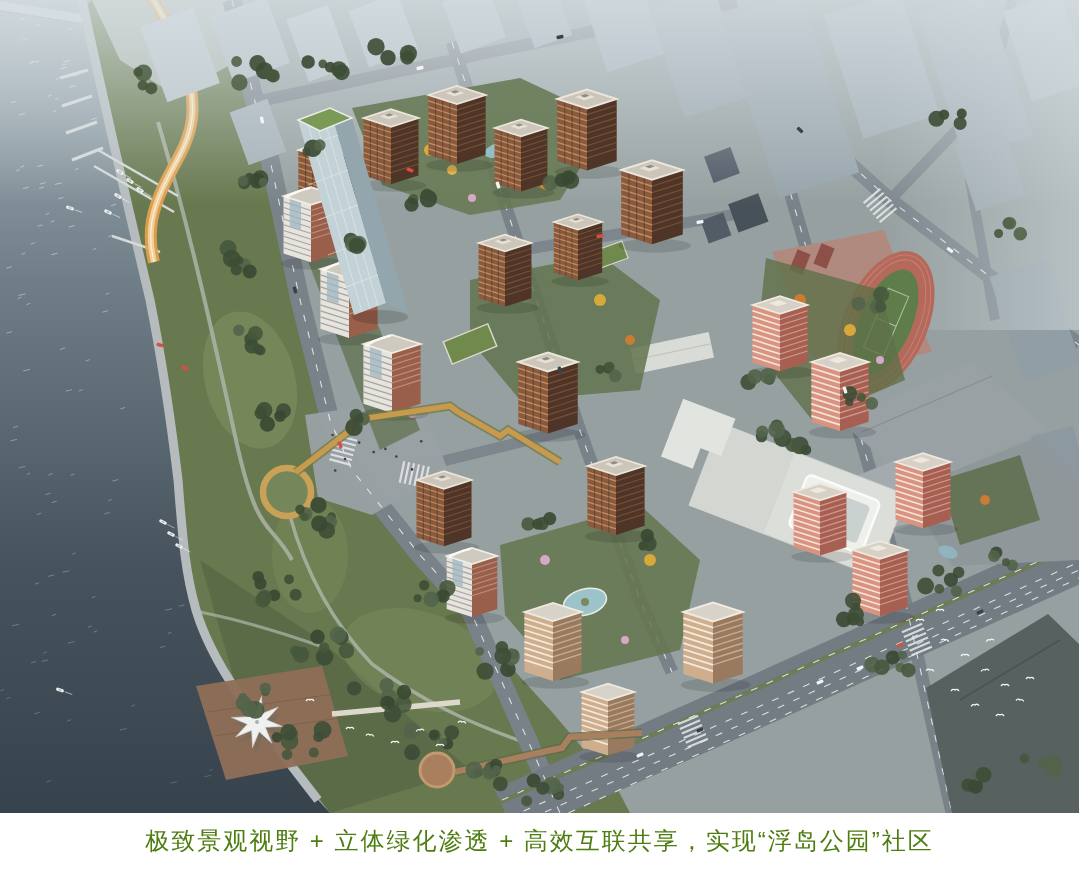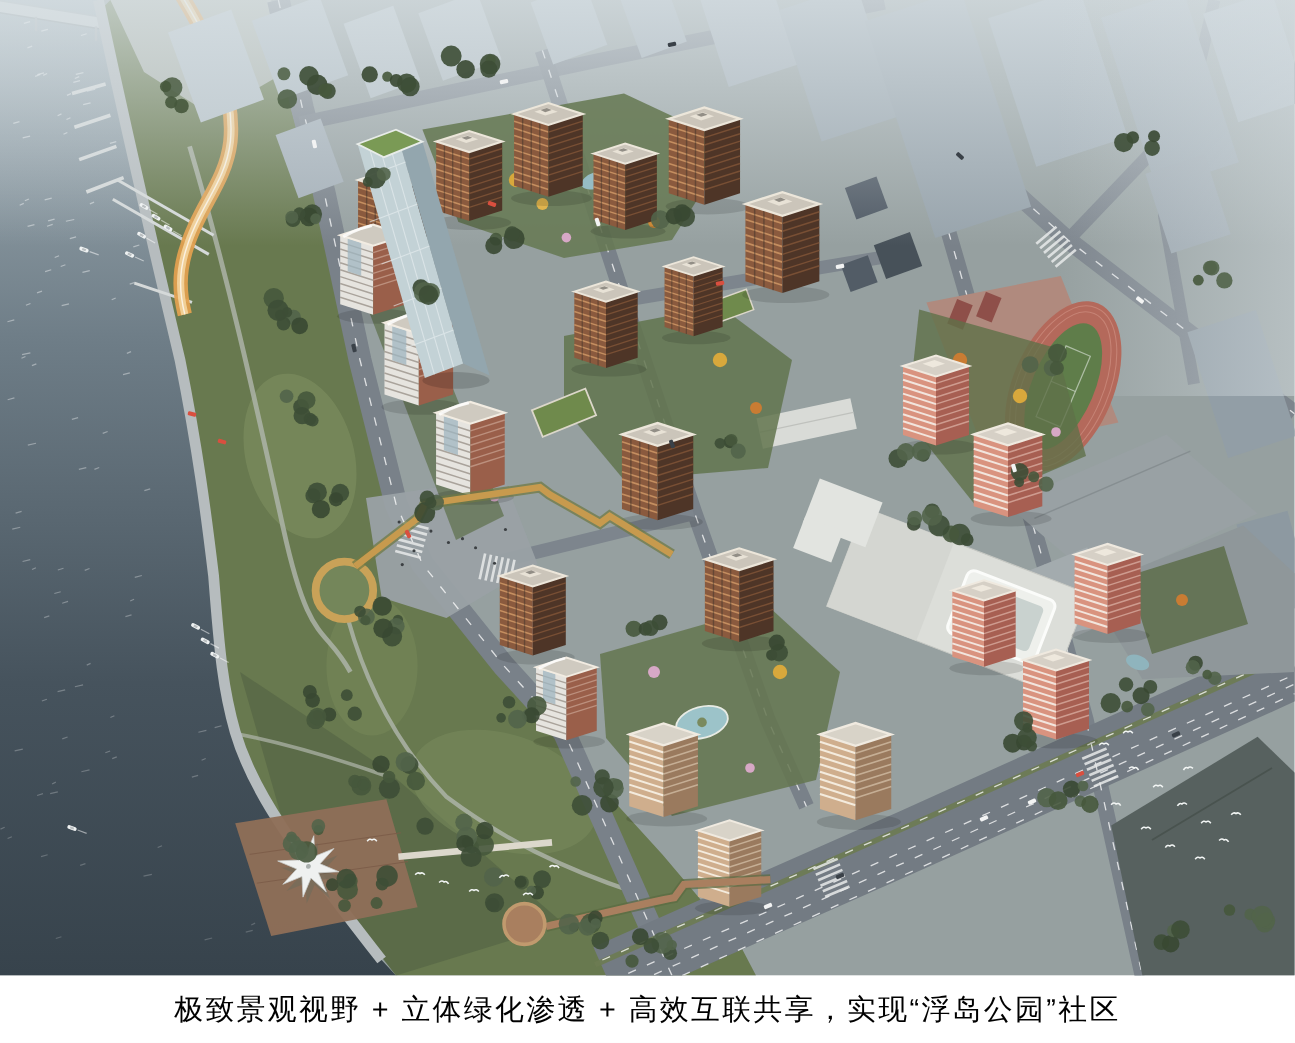--- a/index.html
+++ b/index.html
@@ -3,21 +3,21 @@
 <meta charset="utf-8">
 <style>
   html,body{margin:0;padding:0;background:#ffffff;}
   .stage{position:relative;width:1079px;height:869px;background:#ffffff;overflow:hidden;
          font-family:"Liberation Sans","DejaVu Sans",sans-serif;}
   .render{position:absolute;top:0;left:0;width:1079px;height:813px;}
   .render svg{display:block;width:1079px;height:813px;}
   figure{margin:0;}
   figcaption{position:absolute;top:813px;left:0;width:1079px;height:56px;
              display:flex;align-items:center;justify-content:center;
-             color:#000000;font-size:24px;letter-spacing:2px;white-space:nowrap;}
+             color:#4d7c0f;font-size:24px;letter-spacing:2px;white-space:nowrap;}
 </style>
 </head>
 <body>
 
 <figure class="stage">
   <div class="render">
     <svg viewBox="0 0 1079 813">
       <defs>
         <linearGradient id="waterG" x1="0" y1="0" x2="0" y2="1">
           <stop offset="0" stop-color="#a9b6bc"></stop>

